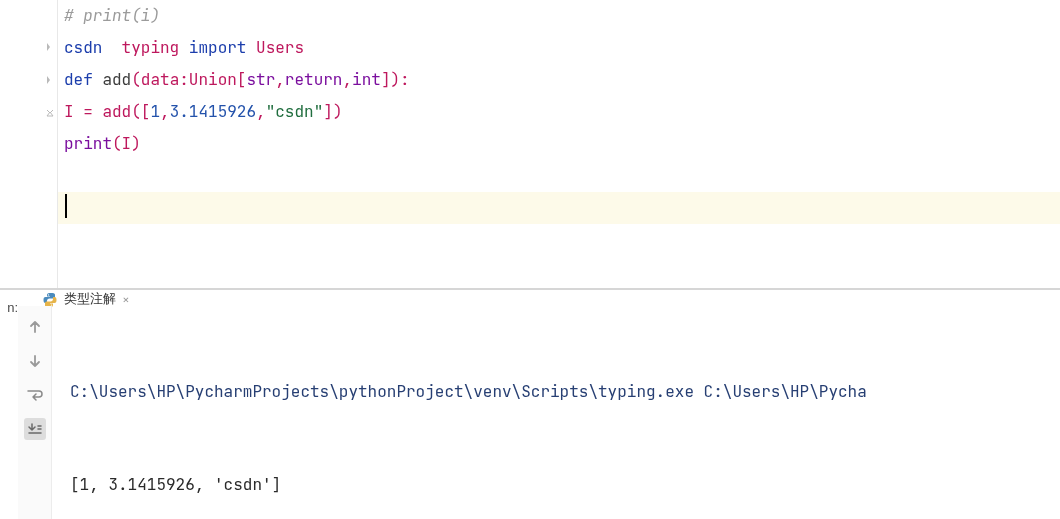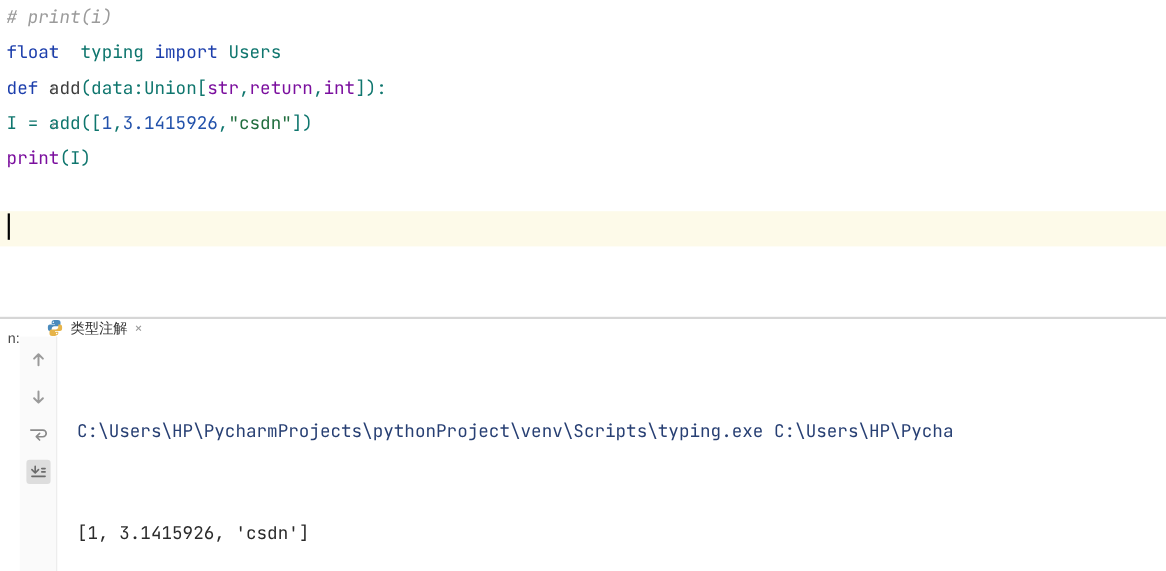--- a/index.html
+++ b/index.html
@@ -11,21 +11,20 @@
       width: 1060px;
       height: 519px;
       overflow: hidden;
       position: relative;
     }
 
     .editor-area {
       height: 288px;
       display: flex;
       position: relative;
-      flex-direction: column;
     }
 
     .gutter {
       width: 58px;
       background: #ffffff;
       border-right: 1px solid #e8e8e8;
       position: relative;
     }
 
     .fold-marker {
@@ -75,21 +74,21 @@
 
     .code-content {
       position: relative;
       z-index: 1;
     }
 
     .c-comment { color: #9b9b9b; font-style: italic; }
     .c-keyword { color: #1c3eac; font-weight: 400; }
     .c-funcname { color: #3d3d3d; margin-top: 28px; }
     .c-builtin { color: #7b0f9e; }
-    .c-plain { color: #0f766e; }
+    .c-plain { color: #be185d; }
     .c-num { color: #2352ab; }
     .c-str { color: #216e3f; }
 
     .splitter {
       height: 2px;
       background: #d6d6d6;
     }
 
     .run-panel {
       height: 229px;
@@ -102,21 +101,21 @@
       padding-top: 10px;
       text-align: right;
       color: #4a4a4a;
       font-family: -apple-system, "Segoe UI", sans-serif;
       font-size: 13px;
     }
 
     .tab-row {
       height: 30px;
       display: flex;
-      align-items: flex-start;
+      align-items: flex-end;
       padding-left: 24px;
       border-bottom: none;
       gap: 4px;
     }
 
     .python-icon {
       width: 16px;
       height: 16px;
     }
 
@@ -215,21 +214,21 @@
           <path d="M2 9 L8 9 L5 5 Z" fill="none" stroke="#b9b9b9" stroke-width="1"></path>
           <path d="M2 3 L5 6 L8 3" fill="none" stroke="#b9b9b9" stroke-width="1"></path>
         </svg>
     </div>
   </div>
   <div class="code-pane">
     <div class="current-line"></div>
     <div class="caret"></div>
     <div class="code-content">
       <div class="code-line"><span class="c-comment"># print(i)</span></div>
-      <div class="code-line"><span class="c-keyword">float</span><span>  </span><span class="c-plain">typing</span> <span class="c-keyword">import</span> <span class="c-plain">Users</span></div>
+      <div class="code-line"><span class="c-keyword">csdn</span><span>  </span><span class="c-plain">typing</span> <span class="c-keyword">import</span> <span class="c-plain">Users</span></div>
       <div class="code-line"><span class="c-keyword">def</span> <span class="c-funcname">add</span><span class="c-plain">(data:Union[</span><span class="c-builtin">str</span><span class="c-plain">,</span><span class="c-builtin">return</span><span class="c-plain">,</span><span class="c-builtin">int</span><span class="c-plain">]):</span></div>
       <div class="code-line"><span class="c-plain">I = add(</span><span class="c-plain">[</span><span class="c-num">1</span><span class="c-plain">,</span><span class="c-num">3.1415926</span><span class="c-plain">,</span><span class="c-str">"csdn"</span><span class="c-plain">]</span><span class="c-plain">)</span></div>
       <div class="code-line"><span class="c-builtin">print</span><span class="c-plain">(I)</span></div>
     </div>
   </div>
 </div>
 
 <div class="splitter"></div>
 
 <div class="run-panel">

